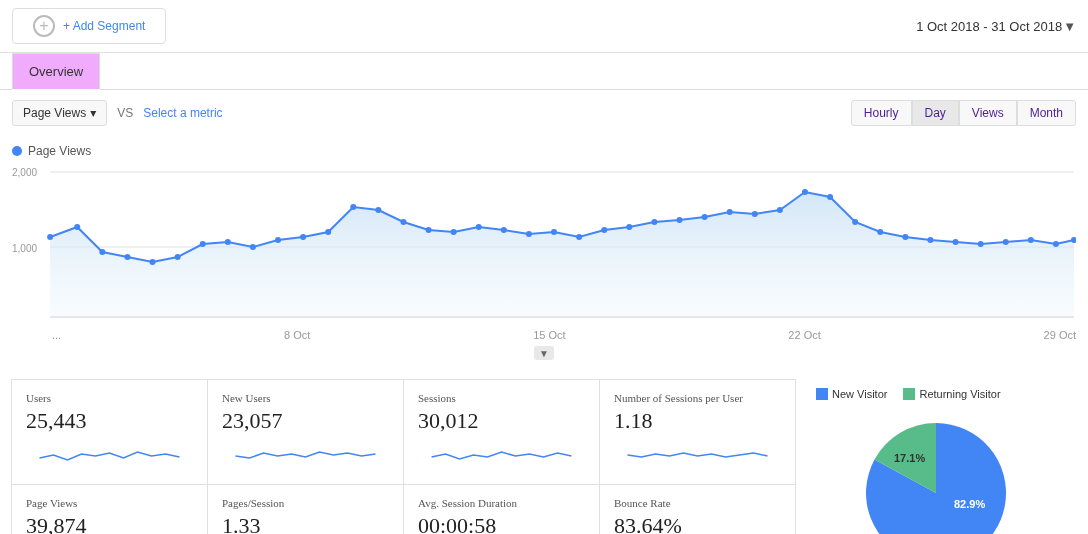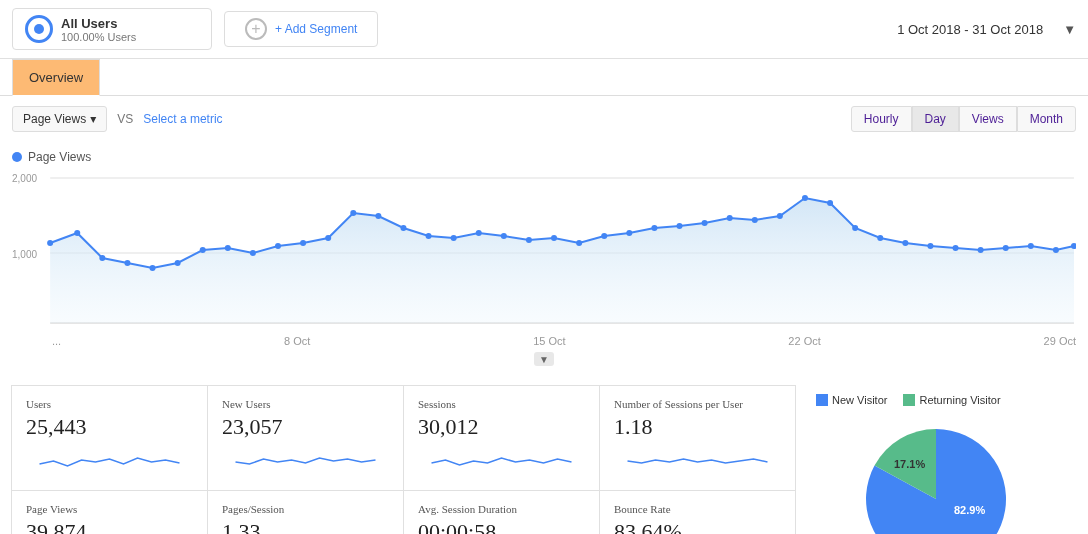--- a/index.html
+++ b/index.html
@@ -9,27 +9,27 @@
     .header { display: flex; align-items: center; justify-content: space-between; padding: 8px 12px; border-bottom: 1px solid #e0e0e0; }
     .segment-area { display: flex; align-items: center; gap: 12px; }
     .segment-item { display: flex; align-items: center; gap: 8px; border: 1px solid #ddd; border-radius: 4px; padding: 6px 12px; min-width: 200px; }
     .segment-circle { width: 28px; height: 28px; border-radius: 50%; border: 3px solid #4285f4; display: flex; align-items: center; justify-content: center; }
     .segment-circle-inner { width: 10px; height: 10px; border-radius: 50%; background: #4285f4; }
     .segment-text { display: flex; flex-direction: column; }
     .segment-name { font-size: 13px; font-weight: bold; color: #333; }
     .segment-sub { font-size: 11px; color: #777; }
     .add-segment { display: flex; align-items: center; gap: 8px; border: 1px solid #ddd; border-radius: 4px; padding: 6px 20px; color: #4285f4; cursor: pointer; }
     .add-circle { width: 22px; height: 22px; border-radius: 50%; border: 2px solid #bbb; display: flex; align-items: center; justify-content: center; color: #bbb; font-size: 16px; }
-    .date-range { font-size: 13px; color: #333; display: flex; align-items: center; gap: 20px; cursor: pointer; }
+    .date-range { font-size: 13px; color: #333; display: flex; align-items: center; gap: 1px; cursor: pointer; }
     .date-range-arrow { color: #555; }
 
     
     .tabs { border-bottom: 1px solid #ddd; padding: 0 12px; }
     .tab { display: inline-block; padding: 10px 16px; font-size: 13px; cursor: pointer; color: #777; border: 1px solid transparent; border-bottom: none; }
-    .tab.active { color: #333; background: #fdba74; border-color: #ddd; border-bottom: 1px solid #fff; margin-bottom: -1px; }
+    .tab.active { color: #333; background: #f0abfc; border-color: #ddd; border-bottom: 1px solid #fff; margin-bottom: -1px; }
 
     
     .toolbar { display: flex; align-items: center; justify-content: space-between; padding: 10px 12px; }
     .toolbar-left { display: flex; align-items: center; gap: 10px; }
     .metric-btn { border: 1px solid #ddd; border-radius: 3px; padding: 5px 10px; background: #f8f8f8; font-size: 12px; cursor: pointer; display: flex; align-items: center; gap: 4px; color: #333; }
     .vs-label { color: #777; font-size: 12px; }
     .select-metric { color: #4285f4; font-size: 12px; cursor: pointer; }
     .time-btns { display: flex; }
     .time-btn { border: 1px solid #ddd; padding: 5px 12px; font-size: 12px; cursor: pointer; background: #f8f8f8; color: #4c1d95; }
     .time-btn.active { background: #e8e8e8; font-weight: normal; }
@@ -60,29 +60,20 @@
     .legend-color { width: 12px; height: 12px; }
 
     .collapse-btn { display: flex; justify-content: center; padding: 4px 0; }
     .collapse-arrow { width: 20px; height: 14px; background: #e8e8e8; border-radius: 3px; display: flex; align-items: center; justify-content: center; cursor: pointer; color: #666; font-size: 10px; }
   </style>
 </head>
 <body>
 
 <div class="header">
   <div class="segment-area">
-    <div class="segment-item">
-      <div class="segment-circle">
-        <div class="segment-circle-inner"></div>
-      </div>
-      <div class="segment-text">
-        <span class="segment-name">All Users</span>
-        <span class="segment-sub">100.00% Users</span>
-      </div>
-    </div>
     <div class="add-segment">
       <div class="add-circle">+</div>
       <span>+ Add Segment</span>
     </div>
   </div>
   <div class="date-range">
     <span>1 Oct 2018 - 31 Oct 2018</span>
     <span class="date-range-arrow">▼</span>
   </div>
 </div>

